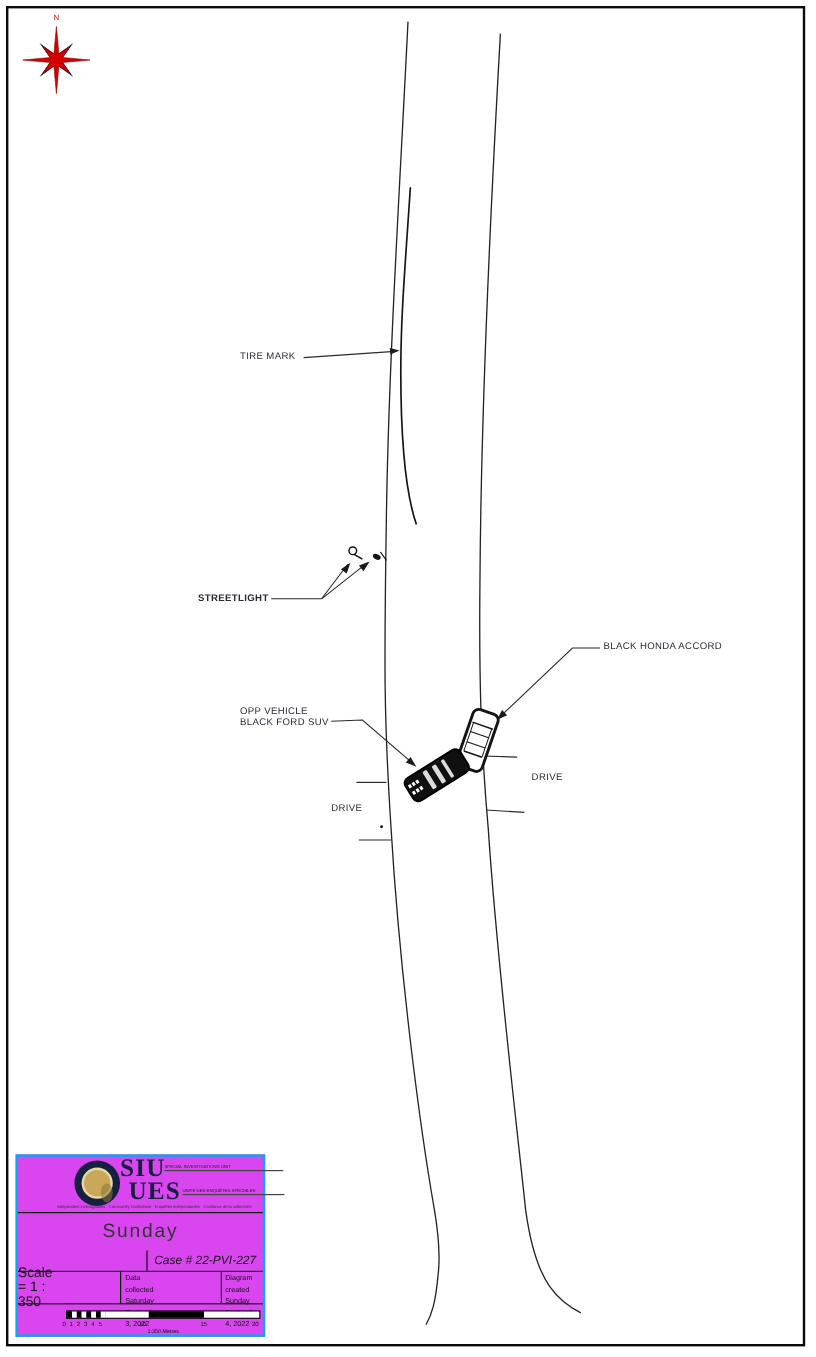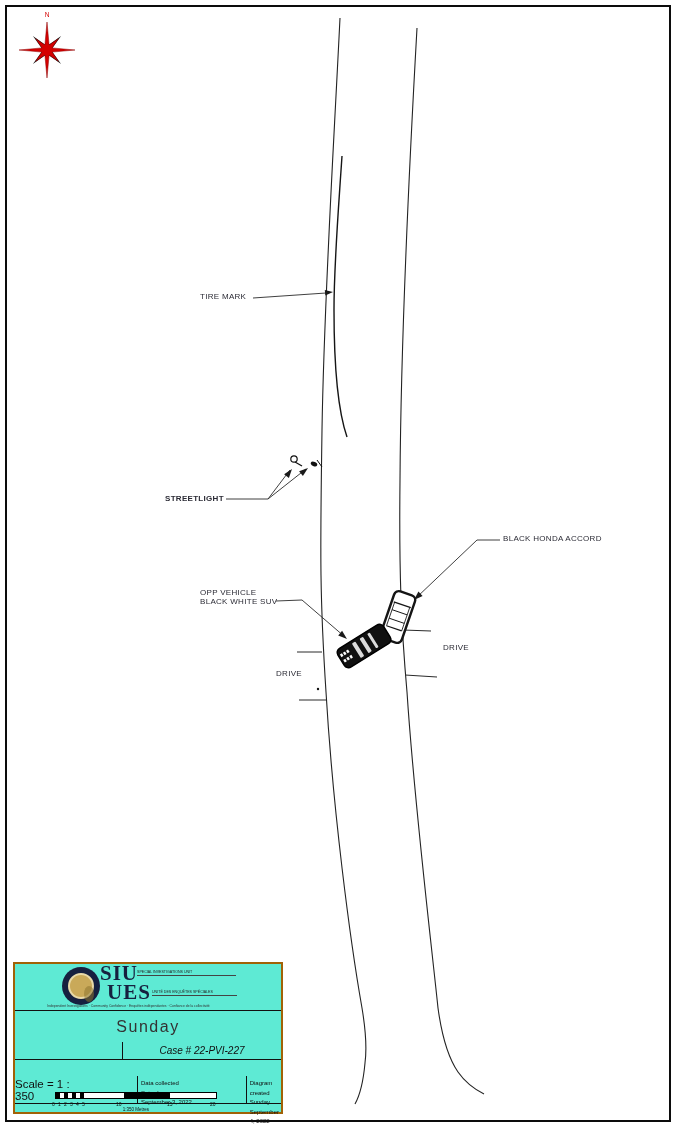--- a/index.html
+++ b/index.html
@@ -2,37 +2,37 @@
 <html><head>
 <meta charset="utf-8">
 <style>
   html,body{margin:0;padding:0;background:#fff;}
   body{width:680px;height:1131px;position:relative;font-family:"Liberation Sans","DejaVu Sans",sans-serif;overflow:hidden;}
   .frame{position:absolute;left:5px;top:5px;width:666px;height:1117px;border:2px solid #0c0c0c;box-sizing:border-box;}
   svg{position:absolute;left:0;top:0;}
   .lbl{position:absolute;font-size:8px;letter-spacing:.3px;color:#2b2b35;white-space:pre;line-height:1.15;}
   .lbl.center{text-align:left;}
   
-  .tblock{position:absolute;left:13px;top:962px;width:270px;height:152px;border:2px solid #a16207;box-sizing:border-box;background:#5eead4;}
+  .tblock{position:absolute;left:13px;top:962px;width:208px;height:152px;border:2px solid #0ea5e9;box-sizing:border-box;background:#d946ef;}
   .trow{position:absolute;left:0;width:100%;box-sizing:border-box;}
   .logo-row{top:0;height:46px;}
   .logo-circle{position:absolute;left:47px;top:3px;width:38px;height:38px;border-radius:50%;background:#16203f;}
   .logo-inner{position:absolute;left:6px;top:6px;width:26px;height:26px;border-radius:50%;background:#c9a959;border:2px solid #e8d9a8;box-sizing:border-box;}
   .logo-crest{position:absolute;left:14px;top:11px;width:10px;height:16px;border-radius:50%;background:#8d7430;opacity:.55;}
   .siu-txt{position:absolute;left:85px;top:-1px;font-family:"Liberation Serif","DejaVu Serif",serif;font-weight:bold;font-size:21px;color:#16203f;line-height:1;letter-spacing:1px;}
   .ues-txt{position:absolute;left:92px;top:18px;font-family:"Liberation Serif","DejaVu Serif",serif;font-weight:bold;font-size:21px;color:#16203f;line-height:1;letter-spacing:1px;}
   .sub{position:absolute;font-size:3.6px;color:#222;line-height:1.25;border-bottom:.5px solid #444;padding-bottom:1px;}
   .sub.siu{left:122px;top:6px;width:99px;}
   .sub.ues{left:137px;top:26px;width:85px;}
   .tagline{position:absolute;left:2px;top:40px;width:223px;text-align:center;font-size:3.4px;color:#333;}
   .city-row{top:46px;height:32px;border-top:1.5px solid #111;display:flex;align-items:center;justify-content:center;}
   .city-row span{font-size:16px;color:#333;letter-spacing:1.5px;}
   .case-row{top:78px;height:18px;border-bottom:1.5px solid #111;font-style:italic;}
   .case-cell{position:absolute;left:107px;right:0;top:0;bottom:0;border-left:1.5px solid #111;display:flex;align-items:center;justify-content:center;font-size:10px;color:#111;}
-  .scale-row{top:112px;height:28px;border-bottom:1.5px solid #111;display:flex;gap:48px;}
+  .scale-row{top:95px;height:28px;border-bottom:1.5px solid #111;display:flex;gap:48px;}
   .scale-cell{width:85px;display:flex;align-items:center;justify-content:center;font-size:11.5px;color:#111;box-sizing:border-box;}
   .date-cell{width:69px;border-left:1.5px solid #111;box-sizing:border-box;padding:3px 2px 0 3px;font-size:6px;color:#111;line-height:1.6;}
   .date-cell.last{flex:1;}
   .bar-area{top:124px;height:26px;}
   .sbar{position:absolute;left:40px;top:4px;width:162px;height:7px;border:1px solid #000;box-sizing:border-box;display:flex;}
   .sbar div{height:100%;}
   .tick{position:absolute;top:13px;font-size:5px;color:#111;}
   .caption{position:absolute;left:40px;top:19px;width:162px;text-align:center;font-size:4.5px;color:#111;}
   .k{background:#000;} .w{background:#fff;}
 </style>
@@ -107,21 +107,21 @@
       <rect x="-9" y="-8.5" width="4" height="17" rx="1"></rect>
       <rect x="0" y="-8.5" width="4" height="17" rx="1"></rect>
       <rect x="9" y="-8.5" width="3" height="17" rx="1"></rect>
     </g>
   </g>
 </svg>
 
 <div class="lbl" style="left:200px;top:292px;">TIRE MARK</div>
 <div class="lbl" style="left:165px;top:494px;font-weight:bold;">STREETLIGHT</div>
 <div class="lbl" style="left:503px;top:534px;">BLACK HONDA ACCORD</div>
-<div class="lbl center" style="left:200px;top:588px;width:74px;"><span>OPP VEHICLE</span><br><span>BLACK WHITE SUV</span></div>
+<div class="lbl center" style="left:200px;top:588px;width:74px;"><span>OPP VEHICLE</span><br><span>BLACK FORD SUV</span></div>
 <div class="lbl" style="left:276px;top:669px;">DRIVE</div>
 <div class="lbl" style="left:443px;top:643px;">DRIVE</div>
 
 <div class="tblock">
   <div class="trow logo-row">
     <div class="logo-circle">
       <div class="logo-inner">
           <div class="logo-crest"></div>
         </div>
     </div>

